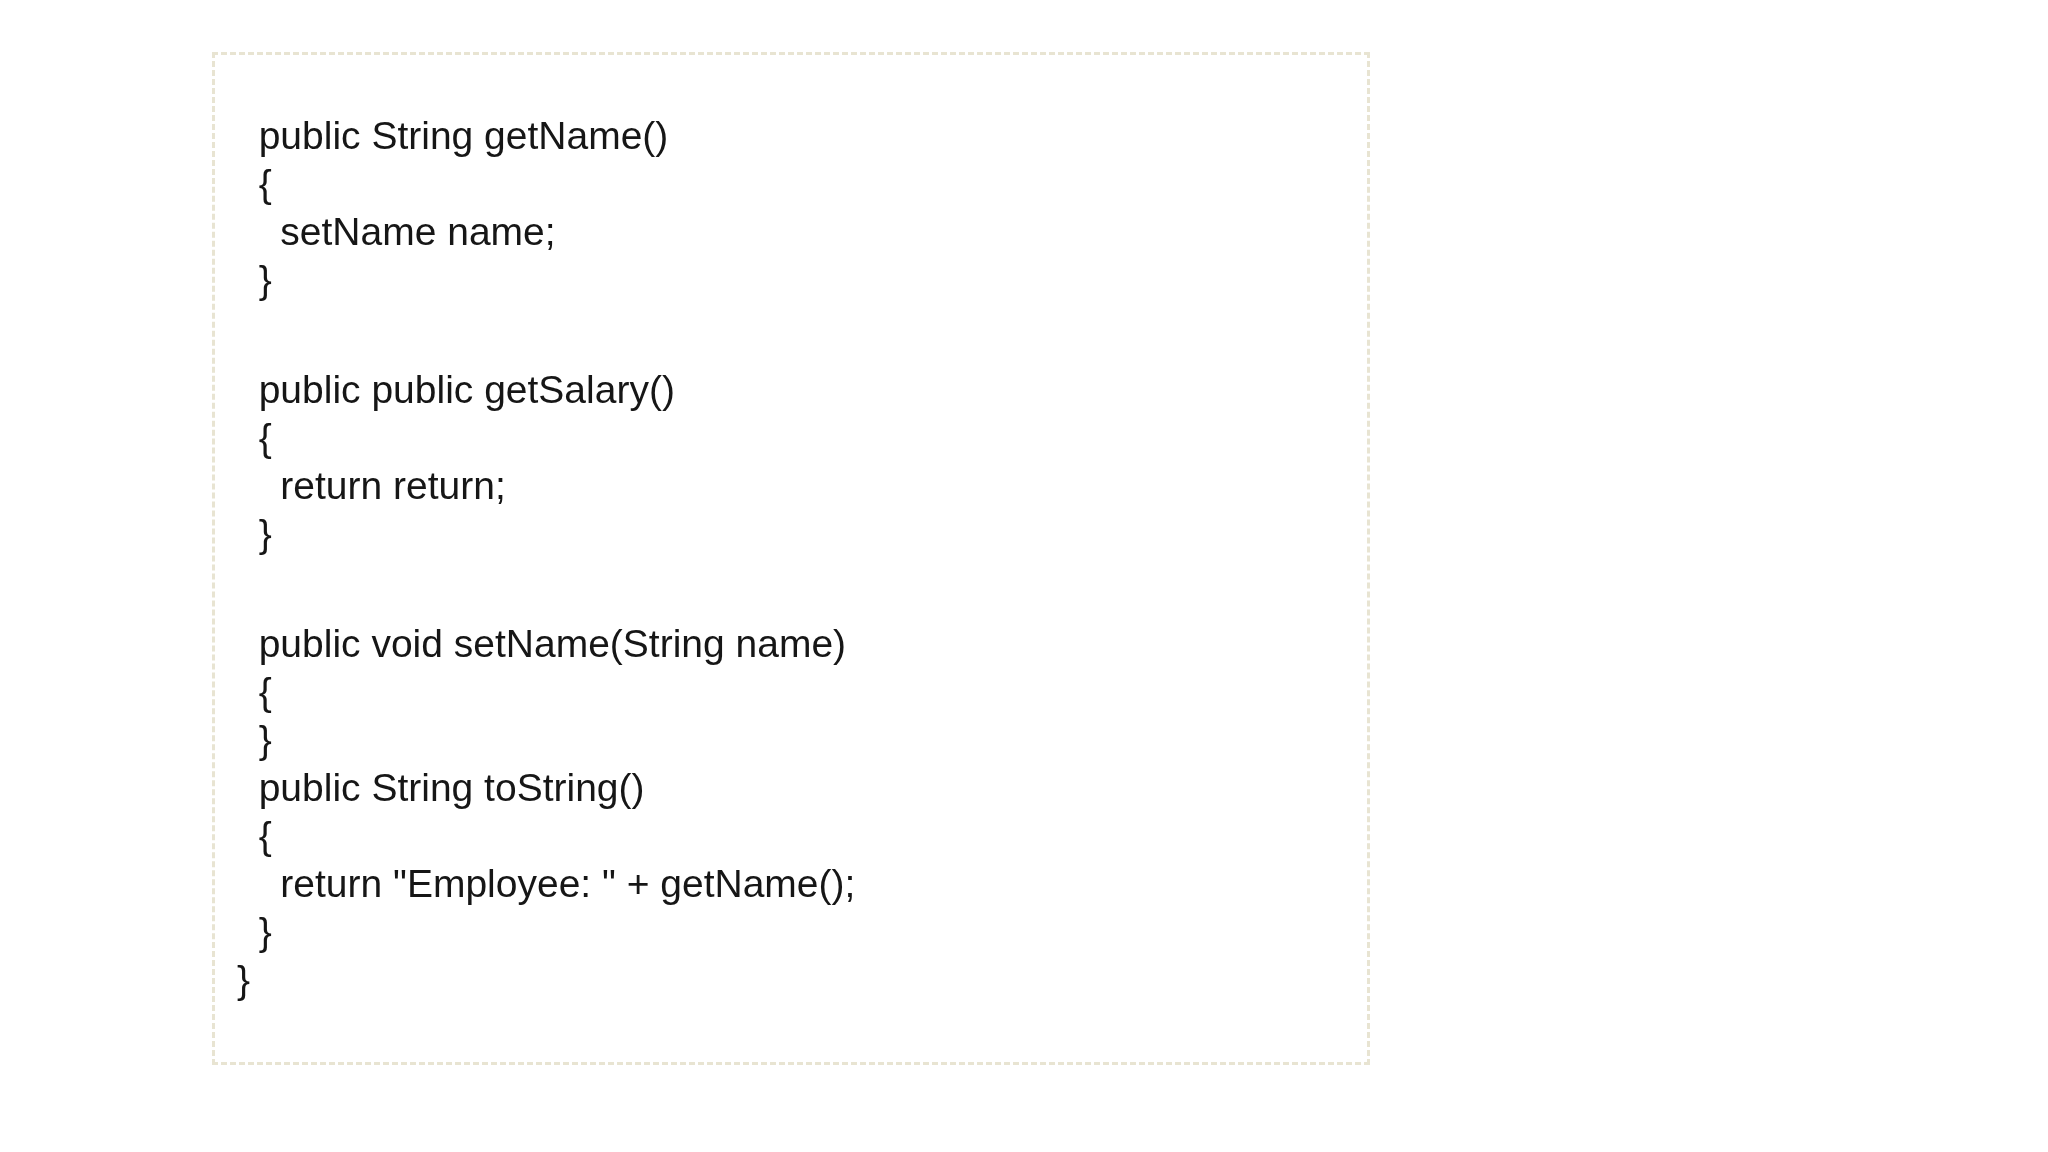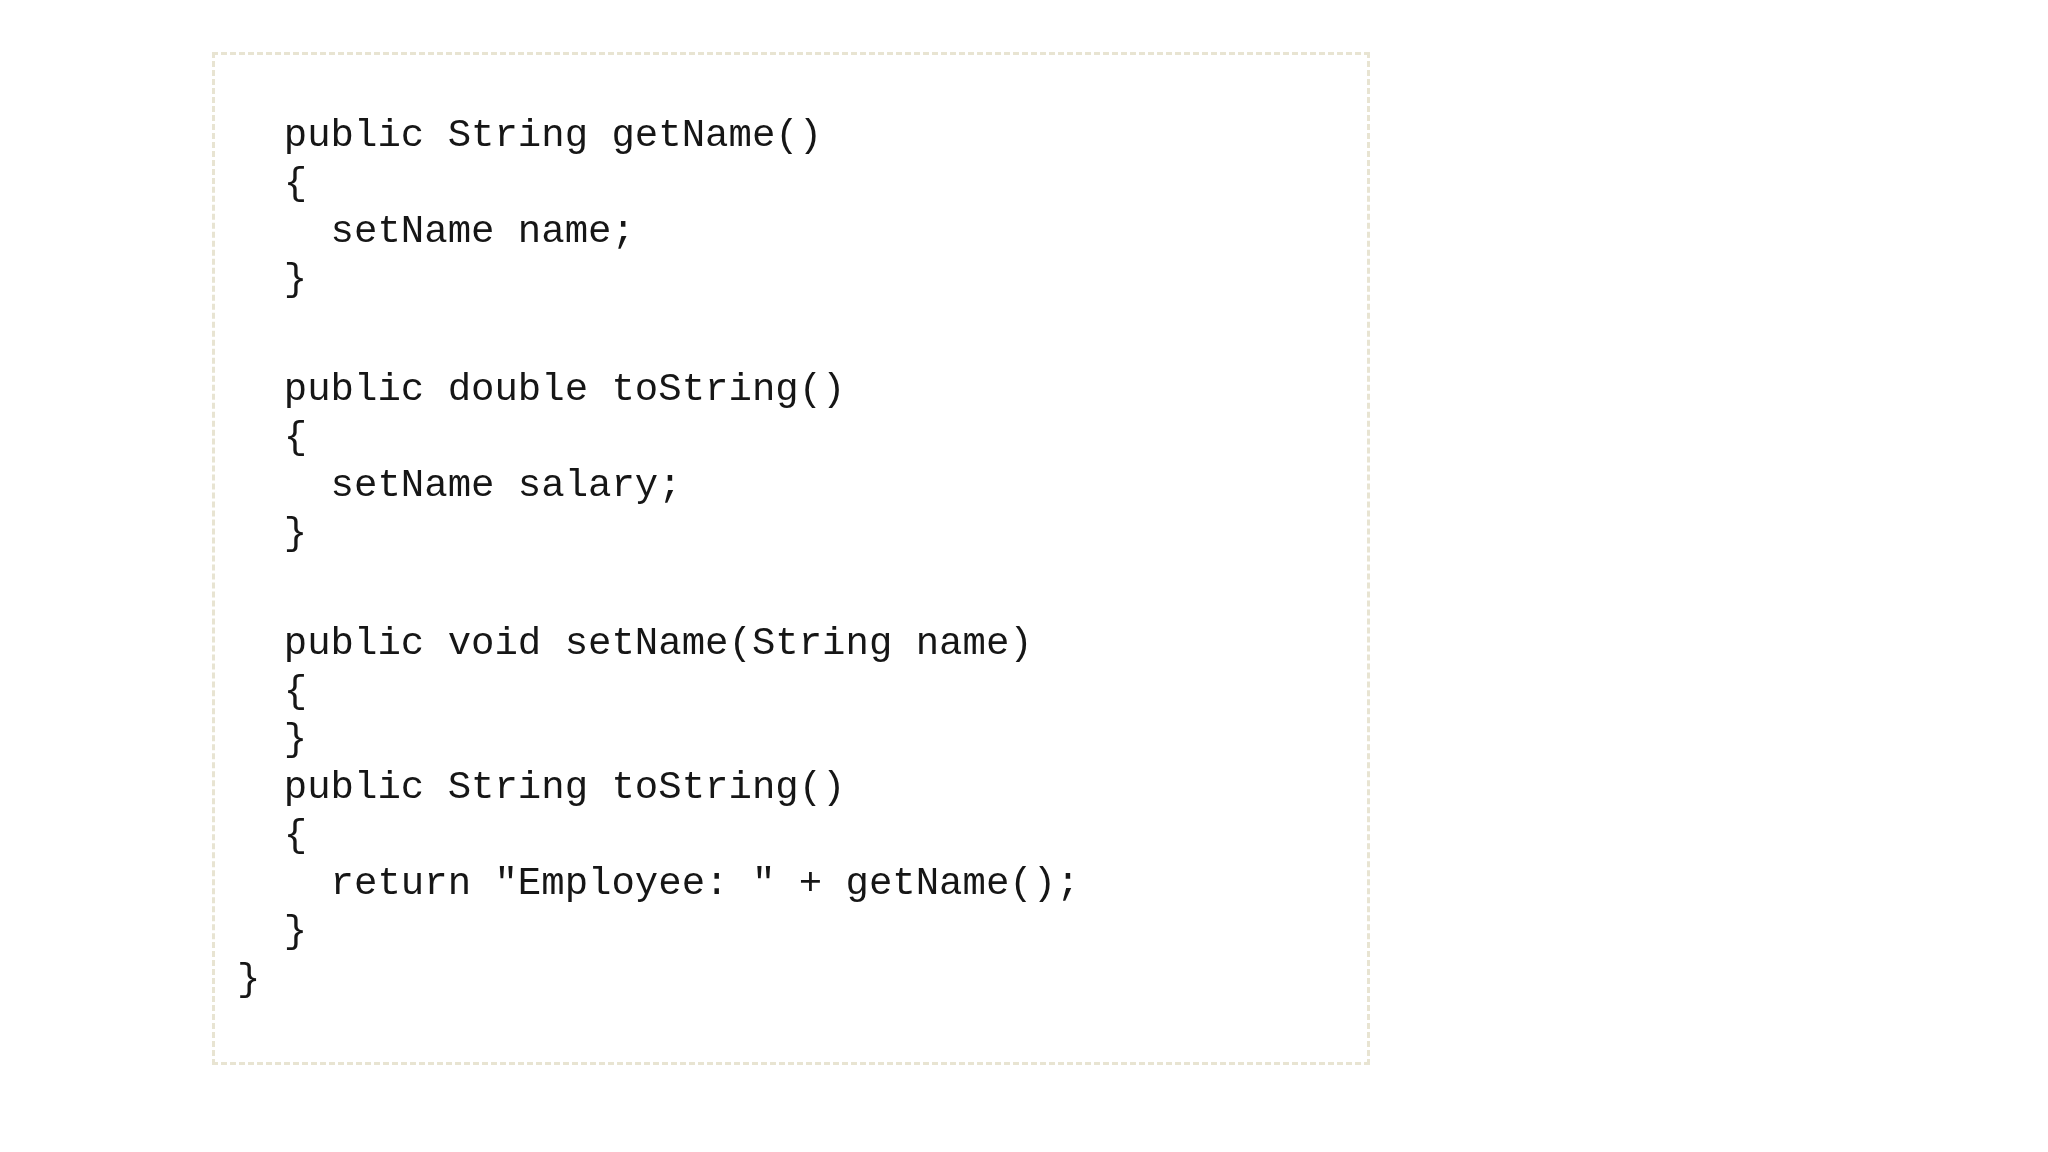--- a/index.html
+++ b/index.html
@@ -27,21 +27,21 @@
   .code-area {
     padding: 57px 0 0 22px;
   }
   .code-block {
     margin: 0 0 62px 0;
   }
   .code-block:last-child {
     margin-bottom: 0;
   }
   .code-line {
-    font-family: Liberation Mono, monospace;
+    font-family: Liberation Sans, sans-serif;
     font-size: 39px;
     line-height: 48px;
     height: 48px;
     color: #161616;
     white-space: pre;
     letter-spacing: 0;
   }
 </style>
 </head>
 <body>
@@ -51,23 +51,23 @@
     <div class="code-area">
 
       <div class="code-block">
         <div class="code-line">  public String getName()</div>
         <div class="code-line">  {</div>
         <div class="code-line">    setName name;</div>
         <div class="code-line">  }</div>
       </div>
 
       <div class="code-block">
-        <div class="code-line">  public double toString()</div>
+        <div class="code-line">  public public getSalary()</div>
         <div class="code-line">  {</div>
-        <div class="code-line">    setName salary;</div>
+        <div class="code-line">    return return;</div>
         <div class="code-line">  }</div>
       </div>
 
       <div class="code-block">
         <div class="code-line">  public void setName(String name)</div>
         <div class="code-line">  {</div>
         <div class="code-line">  }</div>
         <div class="code-line">  public String toString()</div>
         <div class="code-line">  {</div>
         <div class="code-line">    return "Employee: " + getName();</div>

